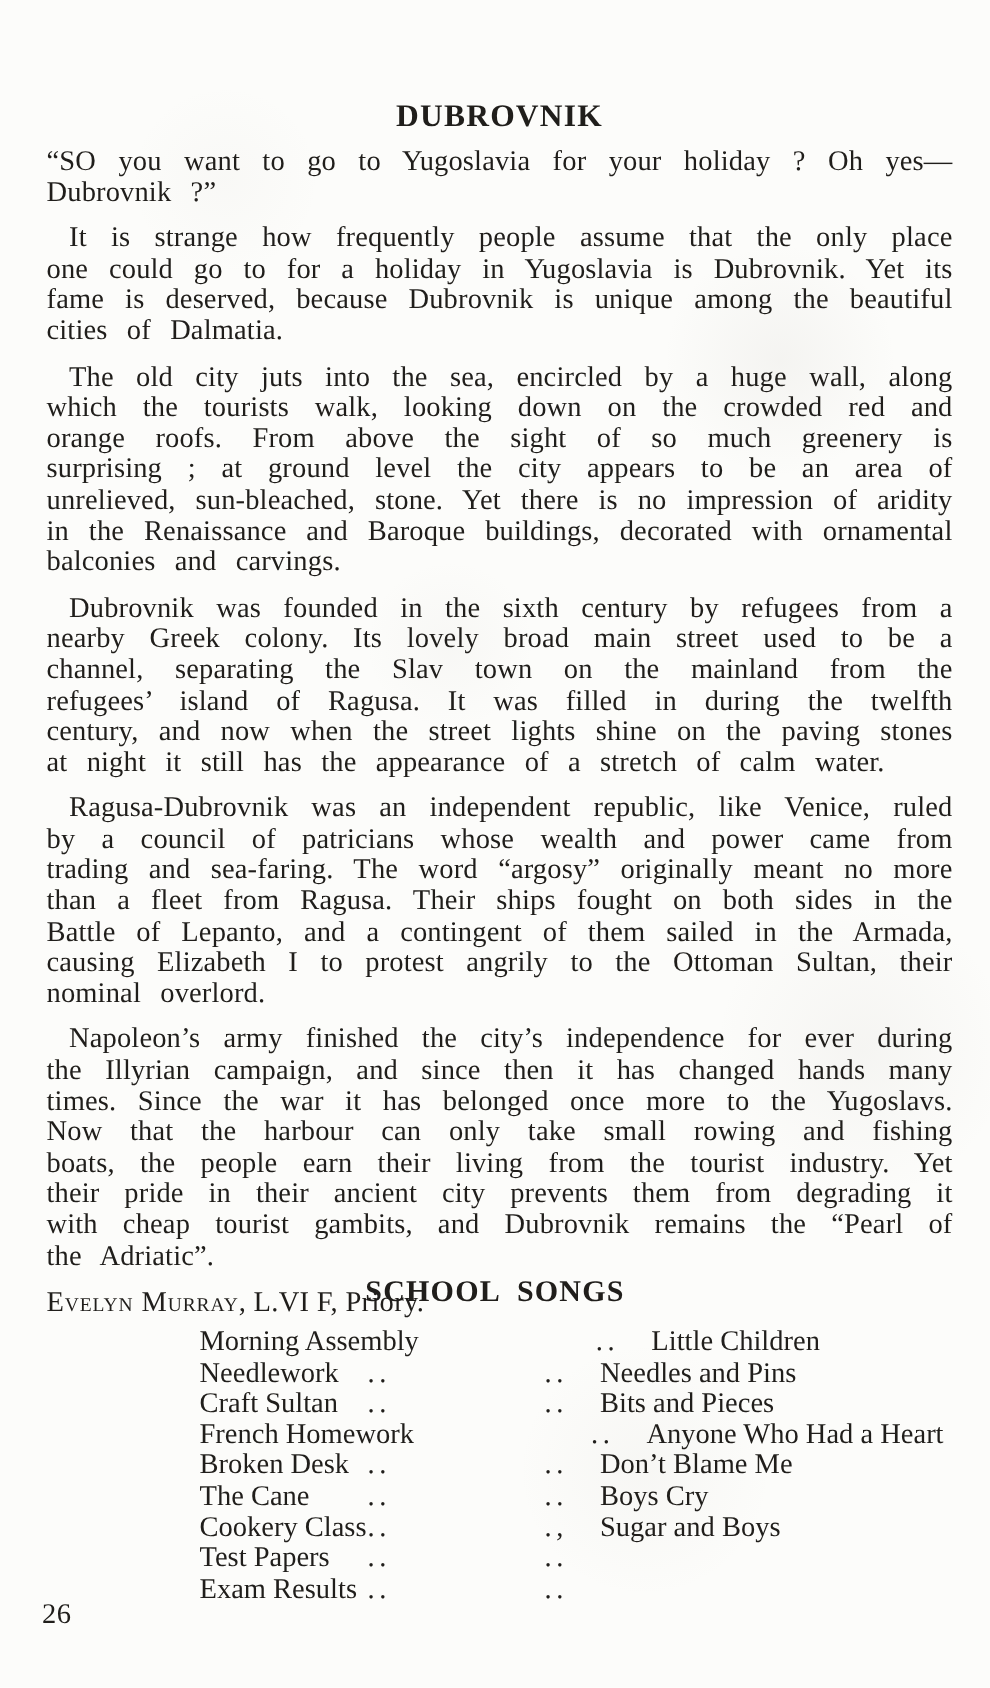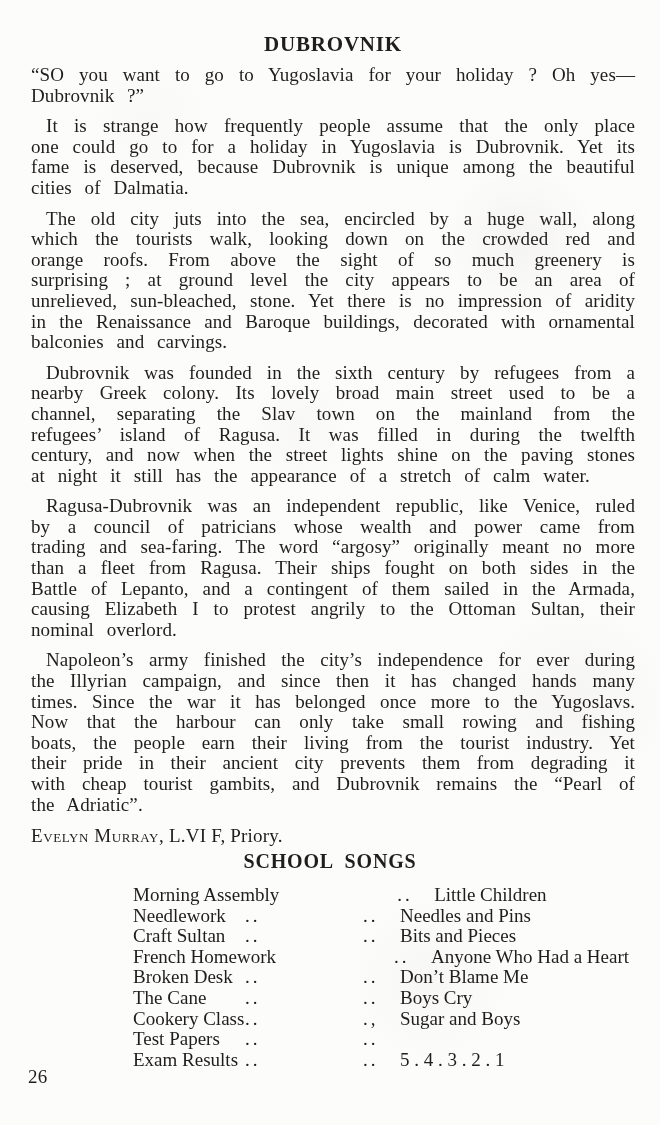--- a/index.html
+++ b/index.html
@@ -13,21 +13,21 @@
       radial-gradient(circle 110px at 520px 240px, rgba(165,160,150,0.09), transparent 70%),
       radial-gradient(circle 140px at 575px 700px, rgba(165,160,150,0.08), transparent 70%),
       radial-gradient(circle 80px  at 300px 430px, rgba(165,160,150,0.05), transparent 70%),
       radial-gradient(circle 120px at 430px 980px, rgba(165,160,150,0.06), transparent 70%),
       radial-gradient(circle 90px  at 150px 120px, rgba(165,160,150,0.04), transparent 70%);
     color: #201e1b;
     font-family: "Liberation Serif", "DejaVu Serif", serif;
   }
   .article {
     position: absolute;
-    top: 32px;
+    top: 65px;
     left: 31px;
     width: 604px;
     max-height: 800px;
   }
   .article h1 {
     margin: 0 0 9px 0;
     font-size: 21px;
     line-height: 24px;
     font-weight: 700;
     text-align: center;
@@ -151,20 +151,19 @@
       </div>
       <div class="song-row">
         <span class="occ">Test Papers</span>
         <span class="d1">..</span>
         <span class="d2">..</span>
       </div>
       <div class="song-row">
         <span class="occ">Exam Results</span>
         <span class="d1">..</span>
         <span class="d2">..</span>
-        <span class="song">5 . 4 . 3 . 2 . 1</span>
       </div>
     </div>
   </section>
 
   <div class="pagenum">26</div>
 
 </div>
 
 </body></html>

